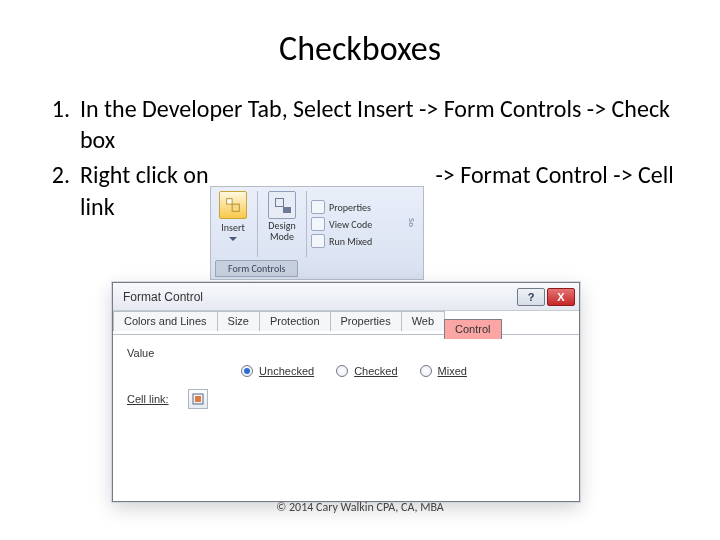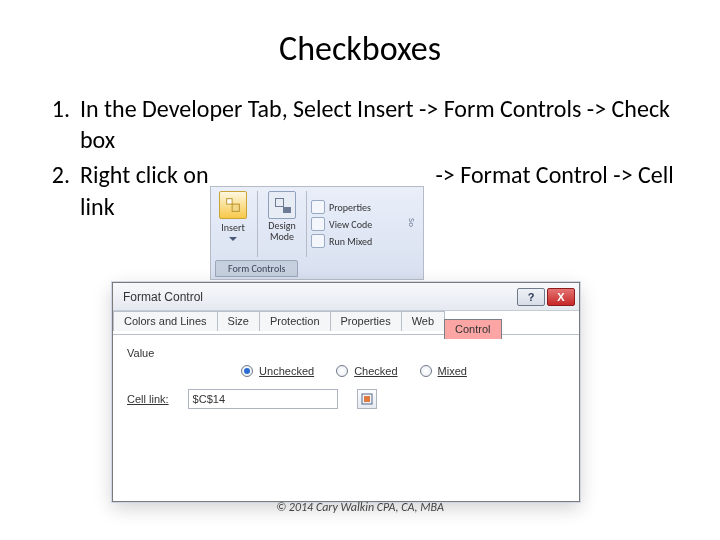--- a/index.html
+++ b/index.html
@@ -182,21 +182,20 @@
     display:flex; align-items:center; justify-content:center;
   }
   .cellpick svg { width: 12px; height: 12px; }
 
   .copyright {
     position: absolute;
     left: 0; right: 0; bottom: 26px;
     text-align: center;
     font-size: 12px;
     color: #444;
-    font-style: italic;
   }
 
   
   .sep { width: 1px; background: #b6bcc7; margin: 4px 2px; }
 </style>
 </head>
 <body>
 
 <div class="title">Checkboxes</div>
 
@@ -277,21 +276,20 @@
         <div class="r"></div>
         <span class="underline">Checked</span>
       </div>
       <div class="radio">
         <div class="r"></div>
         <span class="underline">Mixed</span>
       </div>
     </div>
     <div class="cellrow">
       <span class="underline">Cell link:</span>
-      <div class="cellinput">$C$14</div>
       <div class="cellpick">
         <svg viewBox="0 0 12 12">
           <rect x="1" y="1" width="10" height="10" fill="none" stroke="#55688a"></rect>
           <rect x="3" y="3" width="6" height="6" fill="#e07a3e"></rect>
         </svg>
       </div>
     </div>
   </div>
 </div>
 

